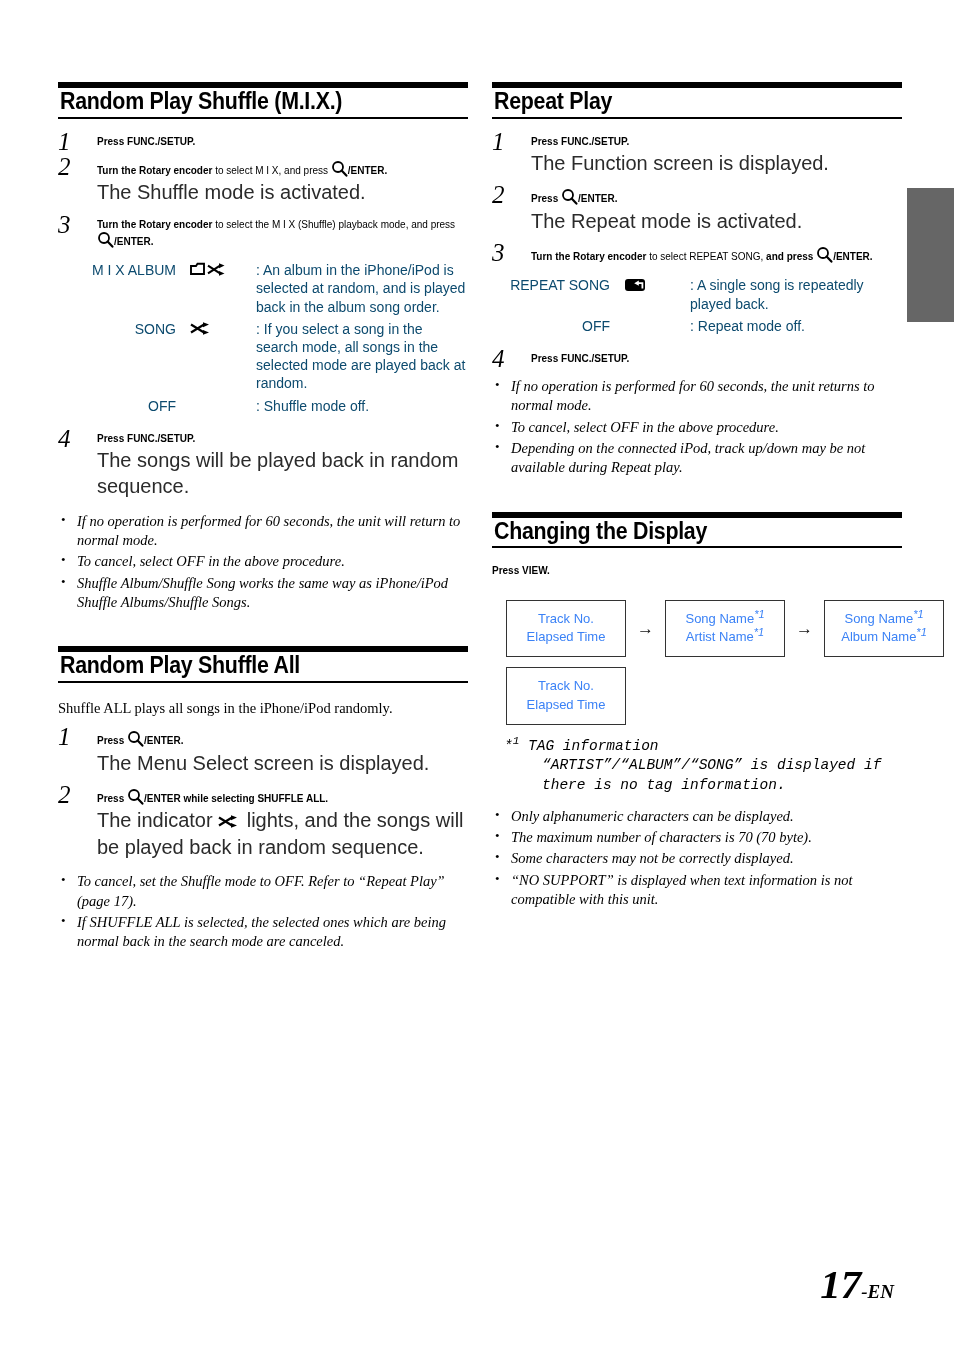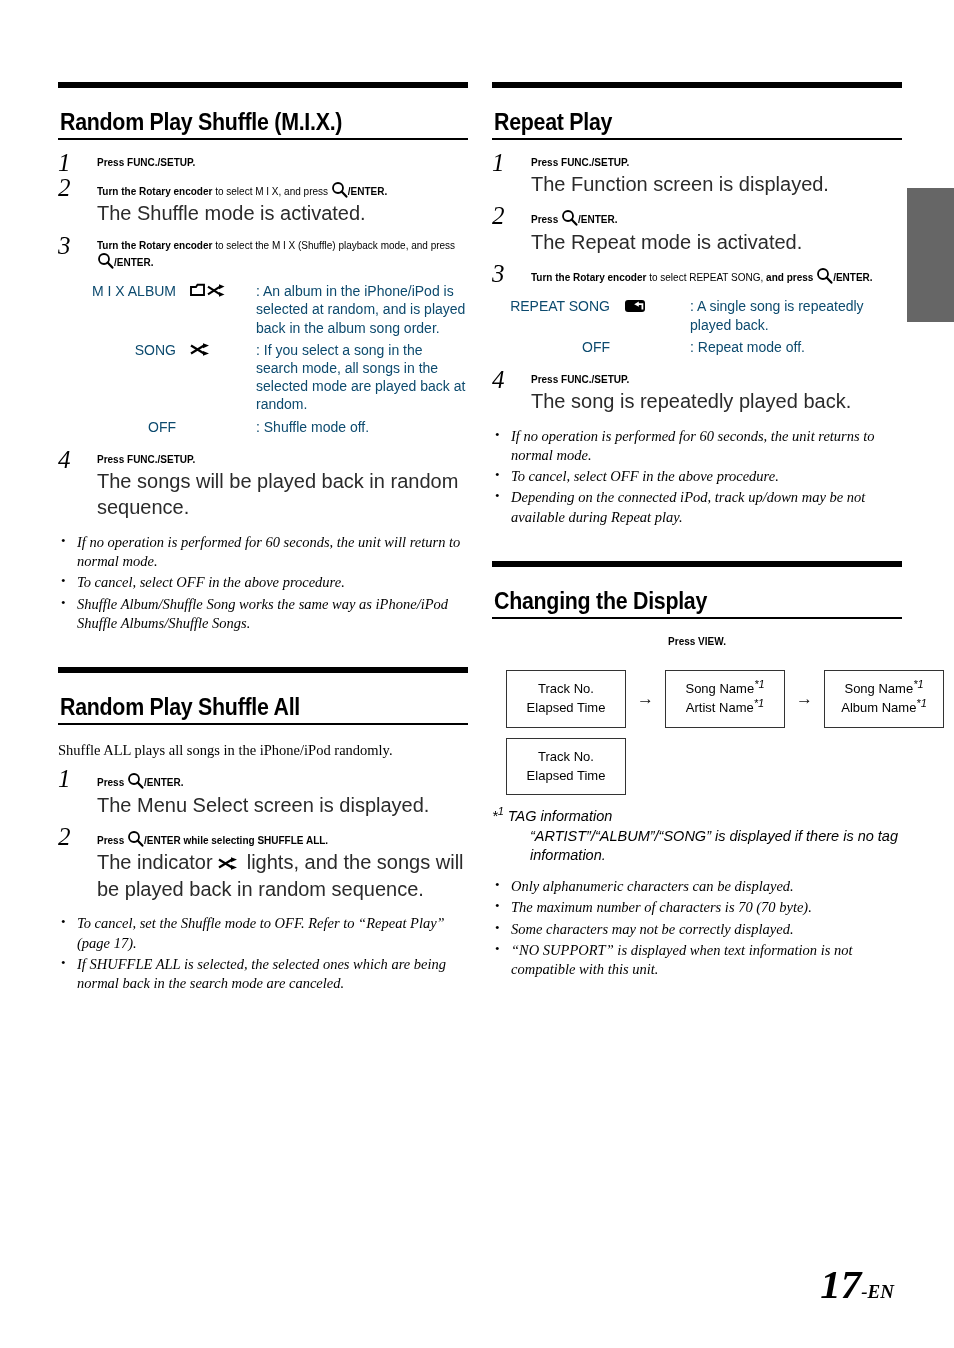--- a/index.html
+++ b/index.html
@@ -33,21 +33,21 @@
     top: 82px;
     width: 410px;
   }
   .col-left  { left: 58px; }
   .col-right { left: 492px; }
 
   
   .section-head {
     border-top: 6px solid #000;
     border-bottom: 2px solid #000;
-    padding: 21px 0 2px 2px;
+    padding: 0 0 2px 2px;
     margin: 0 0 16px 0;
   }
   .section-head h2 {
     margin: 0;
     font-size: 23px;
     font-weight: bold;
     letter-spacing: -0.3px;
     line-height: 1.16;
     font-stretch: condensed;
     transform: scaleX(0.93);
@@ -140,25 +140,25 @@
     content: "\2022";
     position: absolute;
     left: 3px;
     top: -1px;
     font-style: normal;
     font-size: 13px;
   }
 
   
   .footnote {
-    font-family: Liberation Sans, sans-serif;
+    font-family: Liberation Mono, monospace;
     font-style: italic;
     font-size: 14.5px;
     line-height: 1.33;
-    margin: 12px 0 0 0;
+    margin: 12px 0 0 12px;
     padding-left: 19px;
     text-indent: -19px;
   }
   .footnote .fn-ind { font-size: 14.5px; }
   .fn-body { display: block; text-indent: 0; padding-left: 0; }
 
   sup.star {
     font-style: italic;
     font-size: 11px;
     vertical-align: super;
@@ -175,21 +175,21 @@
     align-items: center;
     margin-bottom: 10px;
   }
   .flow-box {
     border: 1.4px solid #333;
     min-width: 96px;
     padding: 9px 11px;
     text-align: center;
     font-size: 13px;
     line-height: 1.45;
-    color: #000000;
+    color: #3b82f6;
     background: #fff;
   }
   .flow-box div { white-space: nowrap; }
   .flow-arrow {
     font-size: 17px;
     padding: 0 11px;
     color: #111;
     line-height: 1;
   }
 
@@ -409,34 +409,33 @@
           <td class="opt-desc">: Repeat mode off.</td>
         </tr>
       </tbody>
     </table>
 
     <div class="step" style="margin-top:14px;">
       <span class="step-num">4</span>
       <p class="step-title">
         <span>Press </span><span>FUNC./SETUP</span>.
       </p>
-      <p class="step-desc">The song is repeatedly played back.</p>
     </div>
 
     <ul class="notes">
       <li>If no operation is performed for 60 seconds, the unit returns to normal mode.</li>
       <li>To cancel, select OFF in the above procedure.</li>
       <li>Depending on the connected iPod, track up/down may be not available during Repeat play.</li>
     </ul>
 
     <div class="section-head head-gap">
       <h2>Changing the Display</h2>
     </div>
 
-    <p class="step-title" style="margin-bottom:22px;text-align:center;">
+    <p class="step-title" style="margin-bottom:22px;">
       <span>Press </span><span>VIEW</span><span>.</span>
     </p>
 
     <div class="flow">
       <div class="flow-row">
         <div class="flow-box">
           <div>Track No.</div>
           <div>Elapsed Time</div>
         </div>
         <span class="flow-arrow">→</span>

